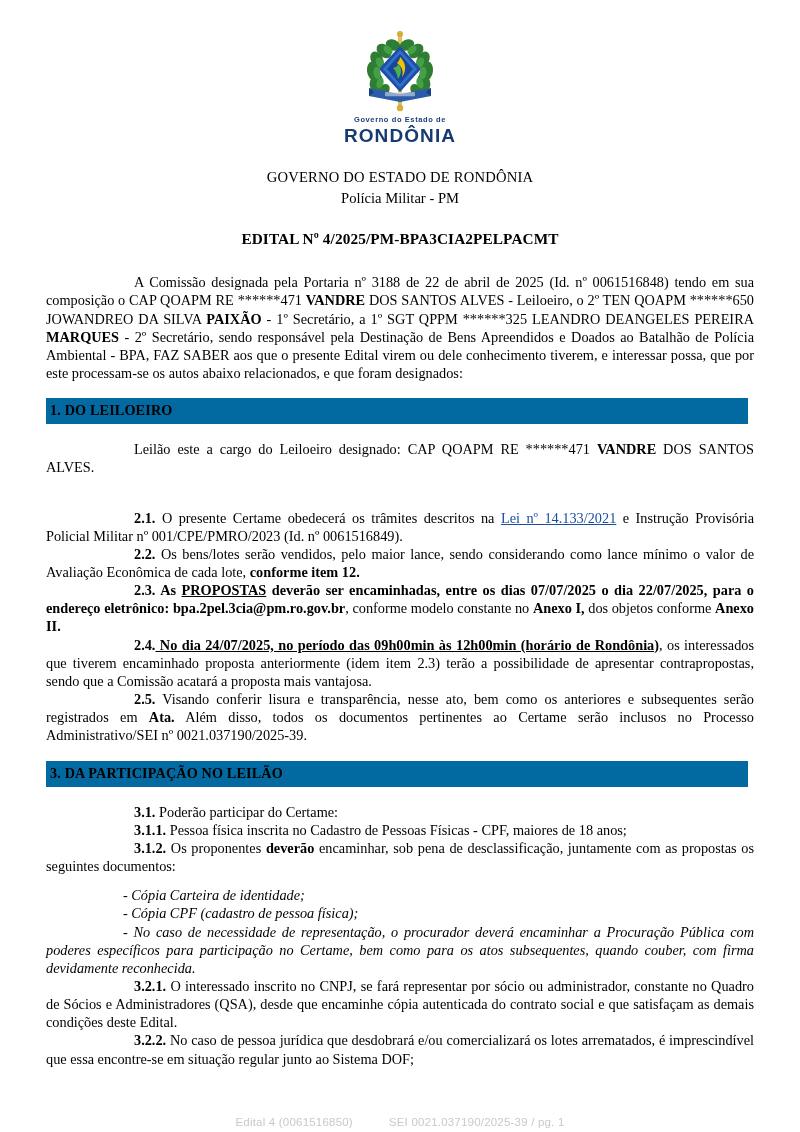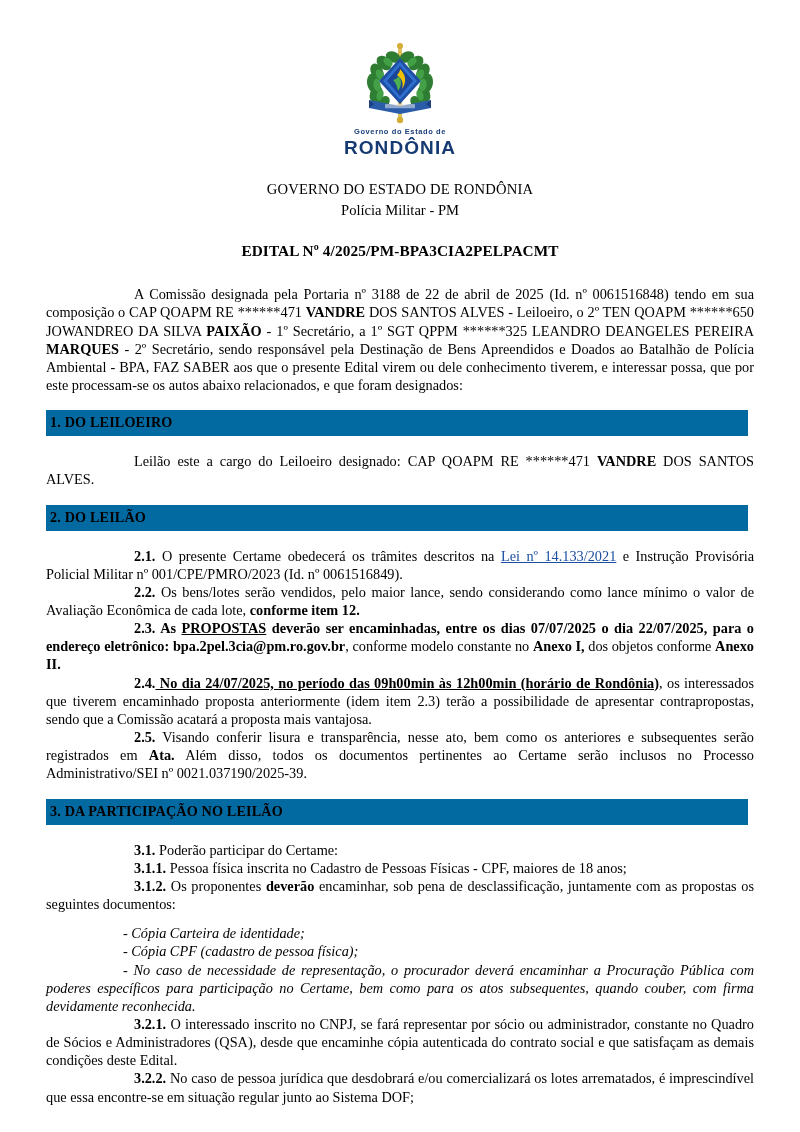--- a/index.html
+++ b/index.html
@@ -21,22 +21,22 @@
     position: relative;
     width: 800px;
     height: 1132px;
     box-sizing: border-box;
     padding: 0;
     background: #fff;
   }
 
   
   .header-block {
-    text-align: center;
-    margin-top: 42px;
+    padding-top: 30px;
+    text-align: center;
   }
   .emblem-wrap {
     display: inline-block;
     text-align: center;
     line-height: 0;
   }
   .emblem-svg {
     display: block;
     margin: 0 auto;
   }
@@ -204,21 +204,20 @@
   </div>
 
   <div id="sections-root">
       <div class="gap-md"></div>
       <div class="section-band">1. DO LEILOEIRO</div>
       <div class="gap-md"></div>
       <div class="content-inner">
         <p class="body indent"><span>Leilão este a cargo do Leiloeiro designado: CAP QOAPM RE ******471 </span><b>VANDRE</b><span> DOS SANTOS ALVES.</span></p>
       </div>
       <div class="gap-md"></div>
-      <div class="section-band">2. DO LEILÃO</div>
       <div class="gap-md"></div>
       <div class="content-inner">
         <p class="body indent"><b>2.1.</b><span> O presente Certame obedecerá os trâmites descritos na </span><a class="link" href="#">Lei nº 14.133/2021</a><span> e Instrução Provisória Policial Militar nº 001/CPE/PMRO/2023 (Id. nº 0061516849).</span></p>
         <p class="body indent"><b>2.2.</b><span> Os bens/lotes serão vendidos, pelo maior lance, sendo considerando como lance mínimo o valor de Avaliação Econômica de cada lote, </span><b>conforme item 12.</b></p>
         <p class="body indent"><b>2.3.</b><b> As </b><b class="u">PROPOSTAS</b><b> deverão ser encaminhadas, entre os dias 07/07/2025 o dia 22/07/2025, para o endereço eletrônico: bpa.2pel.3cia@pm.ro.gov.br</b><span>, conforme modelo constante no </span><b>Anexo I,</b><span> dos objetos conforme </span><b>Anexo II.</b></p>
         <p class="body indent"><b>2.4.</b><b class="u"> No dia 24/07/2025, no período das 09h00min às 12h00min (horário de Rondônia)</b><span>, os interessados que tiverem encaminhado proposta anteriormente (idem item 2.3) terão a possibilidade de apresentar contrapropostas, sendo que a Comissão acatará a proposta mais vantajosa.</span></p>
         <p class="body indent"><b>2.5.</b><span> Visando conferir lisura e transparência, nesse ato, bem como os anteriores e subsequentes serão registrados em </span><b>Ata.</b><span> Além disso, todos os documentos pertinentes ao Certame serão inclusos no Processo Administrativo/SEI nº 0021.037190/2025-39.</span></p>
       </div>
       <div class="gap-md"></div>
       <div class="section-band">3. DA PARTICIPAÇÃO NO LEILÃO</div>

